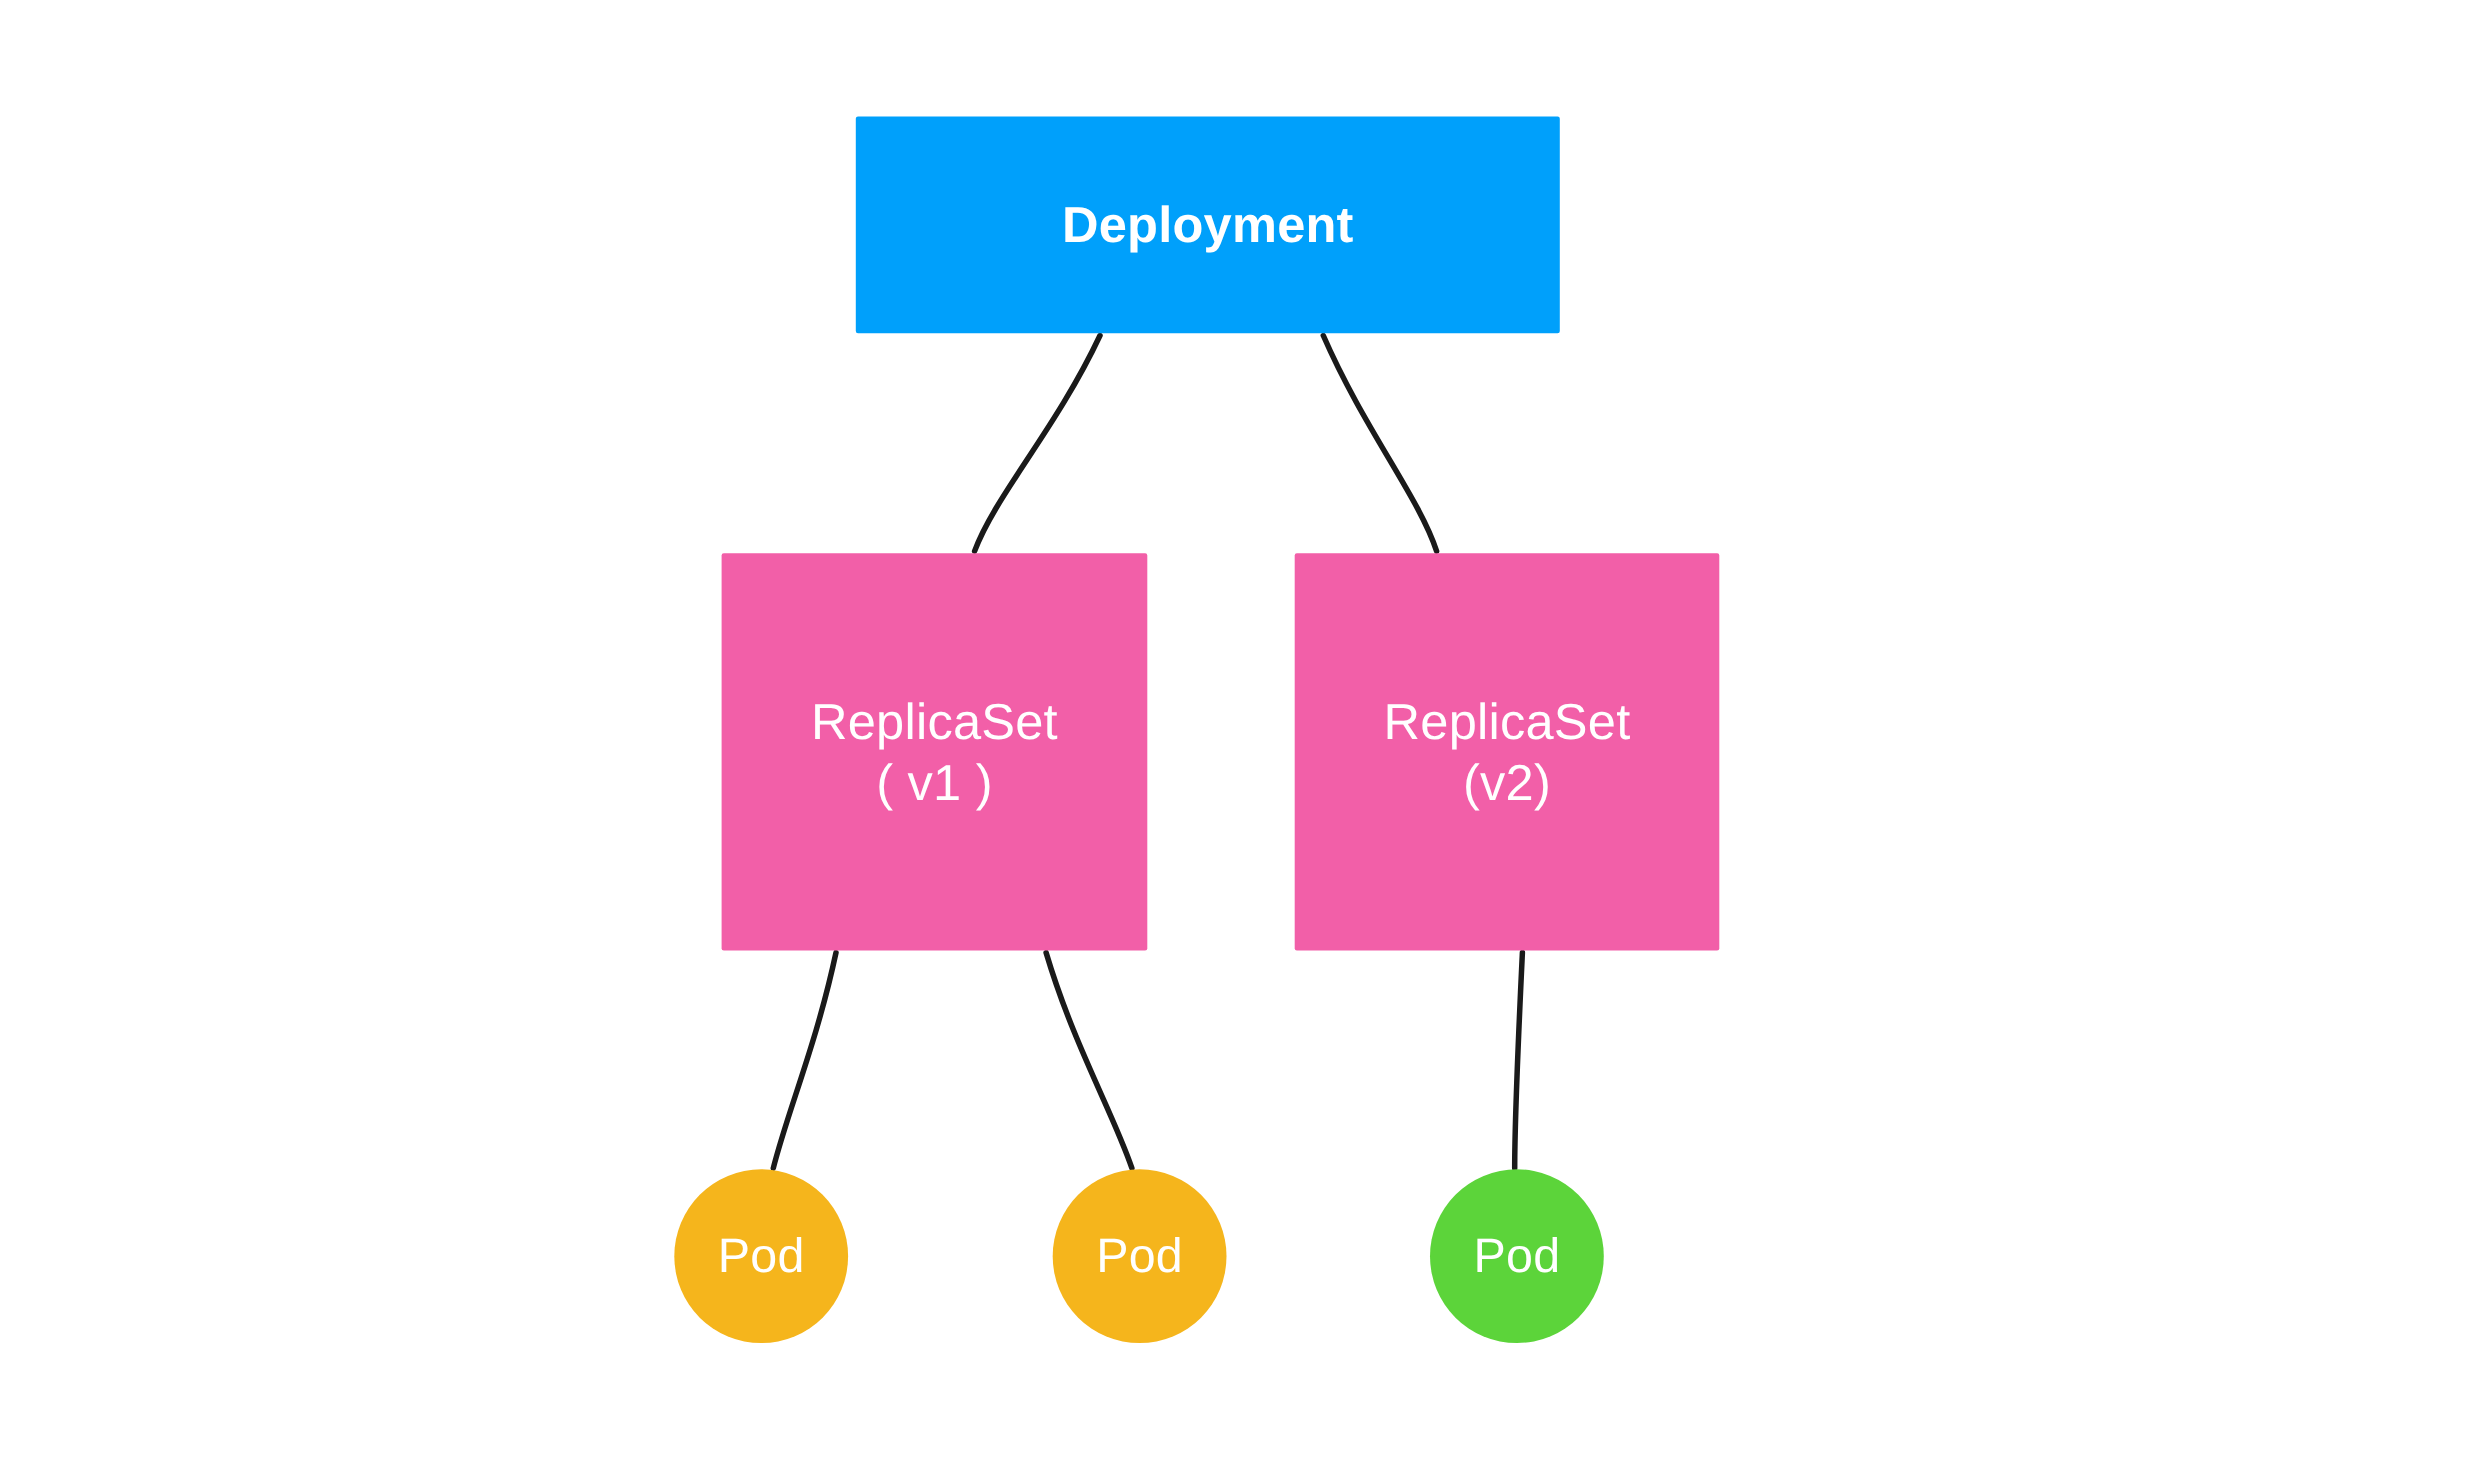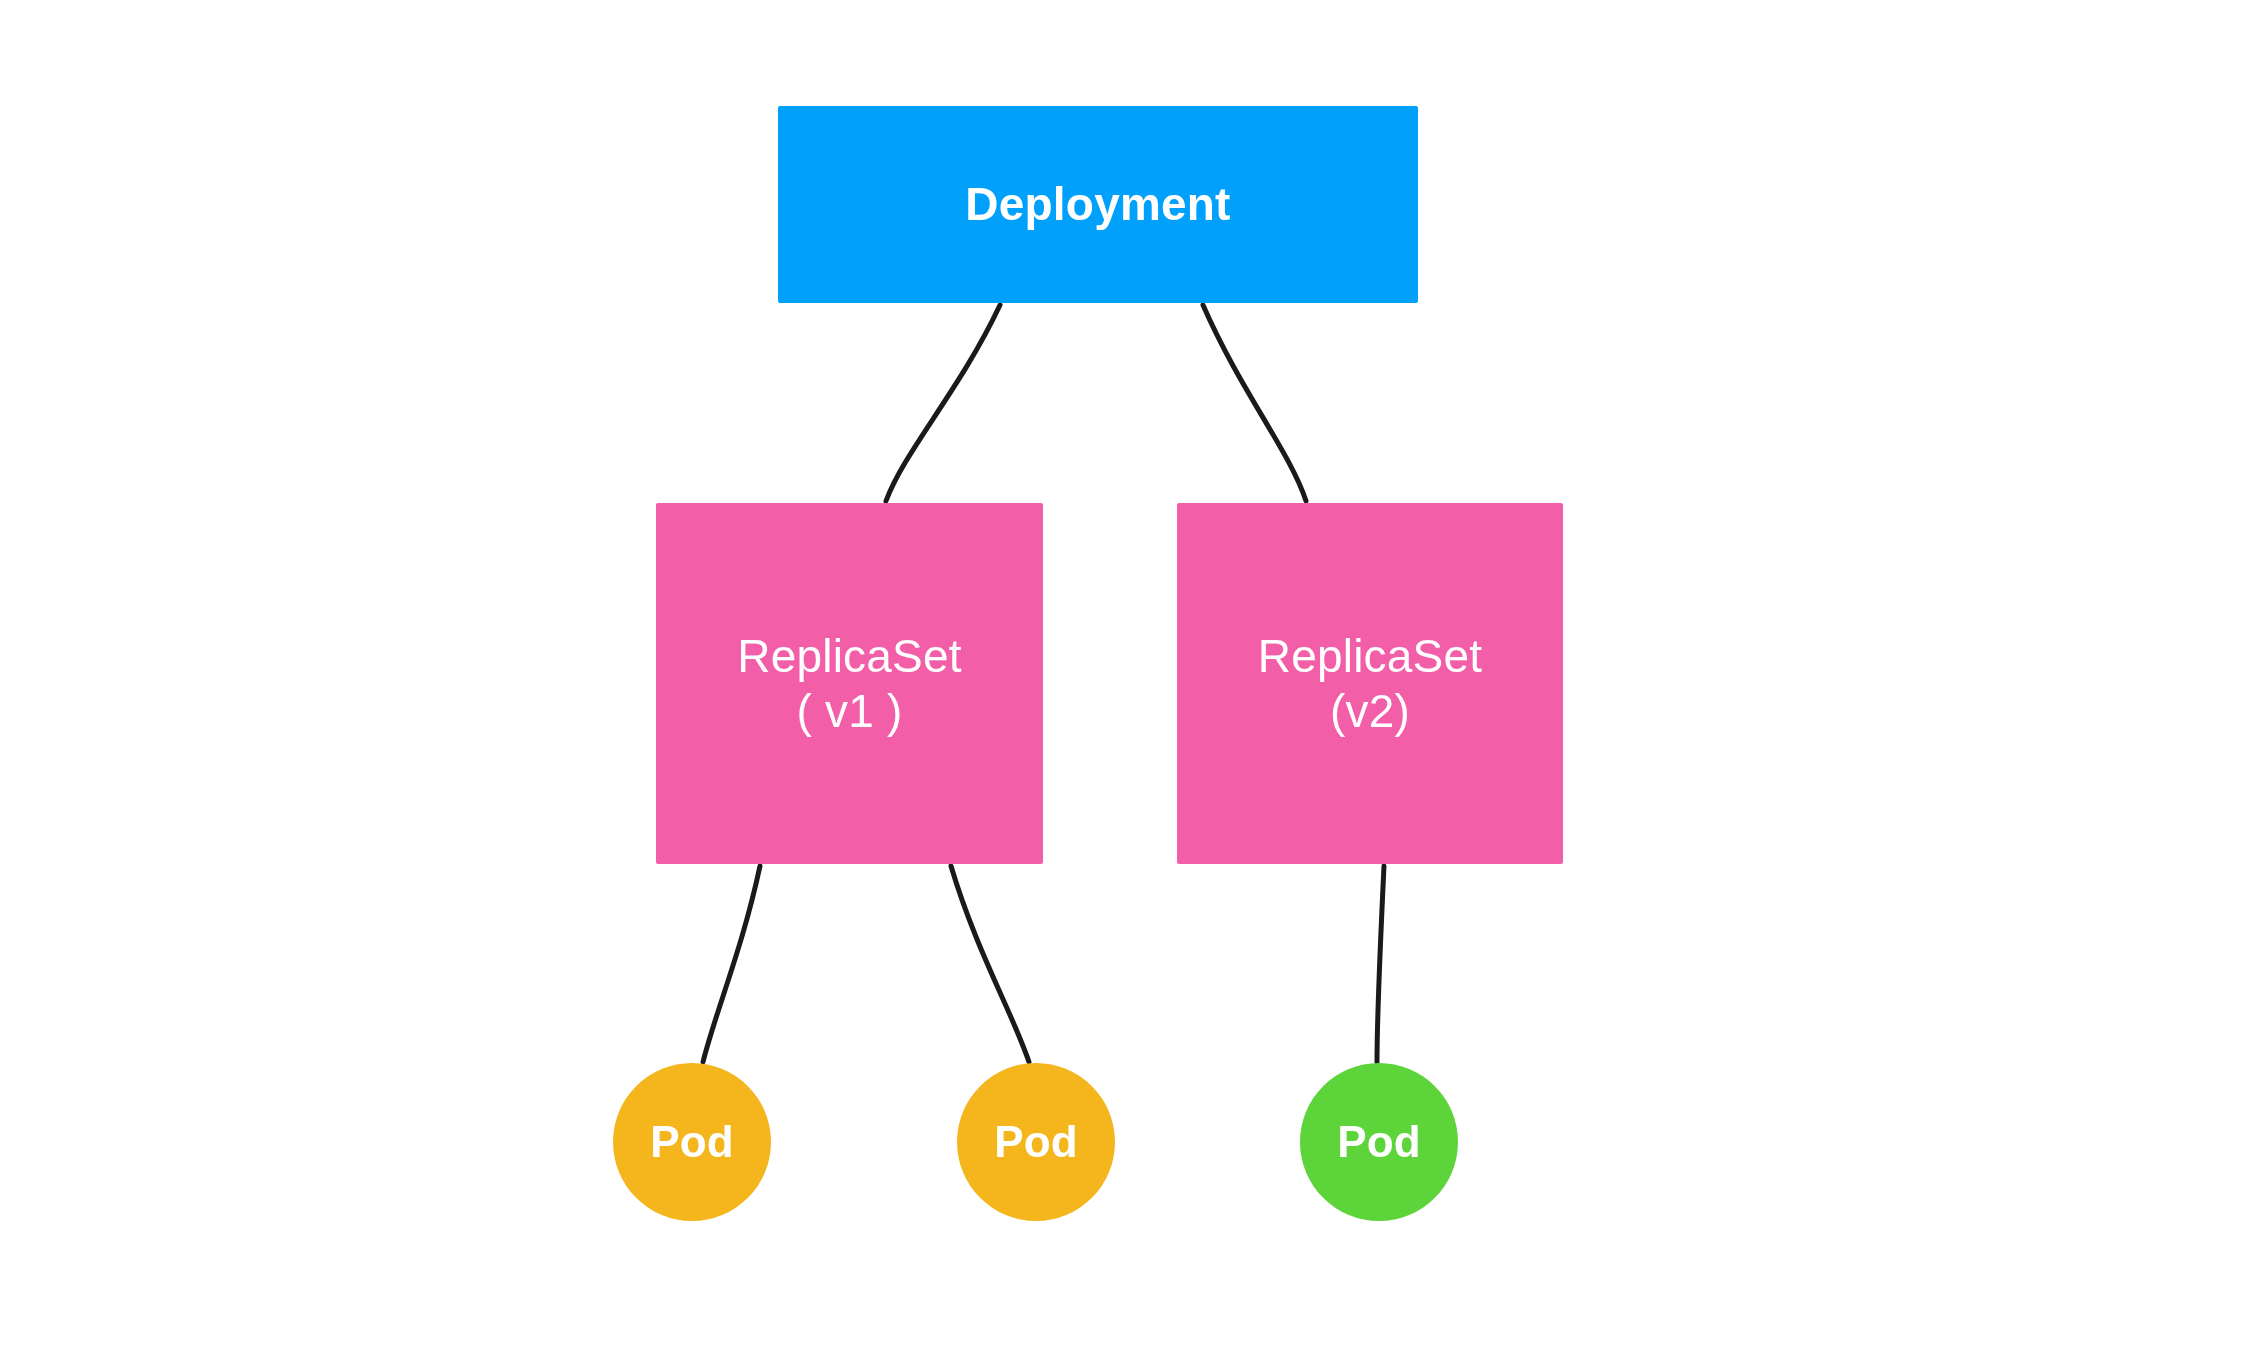--- a/index.html
+++ b/index.html
@@ -104,21 +104,21 @@
   }
   #node-pod-3 {
     left: 1300px;
     top: 1063px;
     width: 158px;
     height: 158px;
     background: #5CD43A;
   }
   .node-circle .node-label {
     font-size: 44px;
-    font-weight: 700;
+    font-weight: 400;
     letter-spacing: 0.2px;
   }
 </style>
 </head>
 <body>
 
 <div id="canvas">
 
   <svg id="edge-layer" viewBox="0 0 2248 1346">
     <path class="edge" d="M 1000 305 C 960 390 905 450 886 501"></path>

